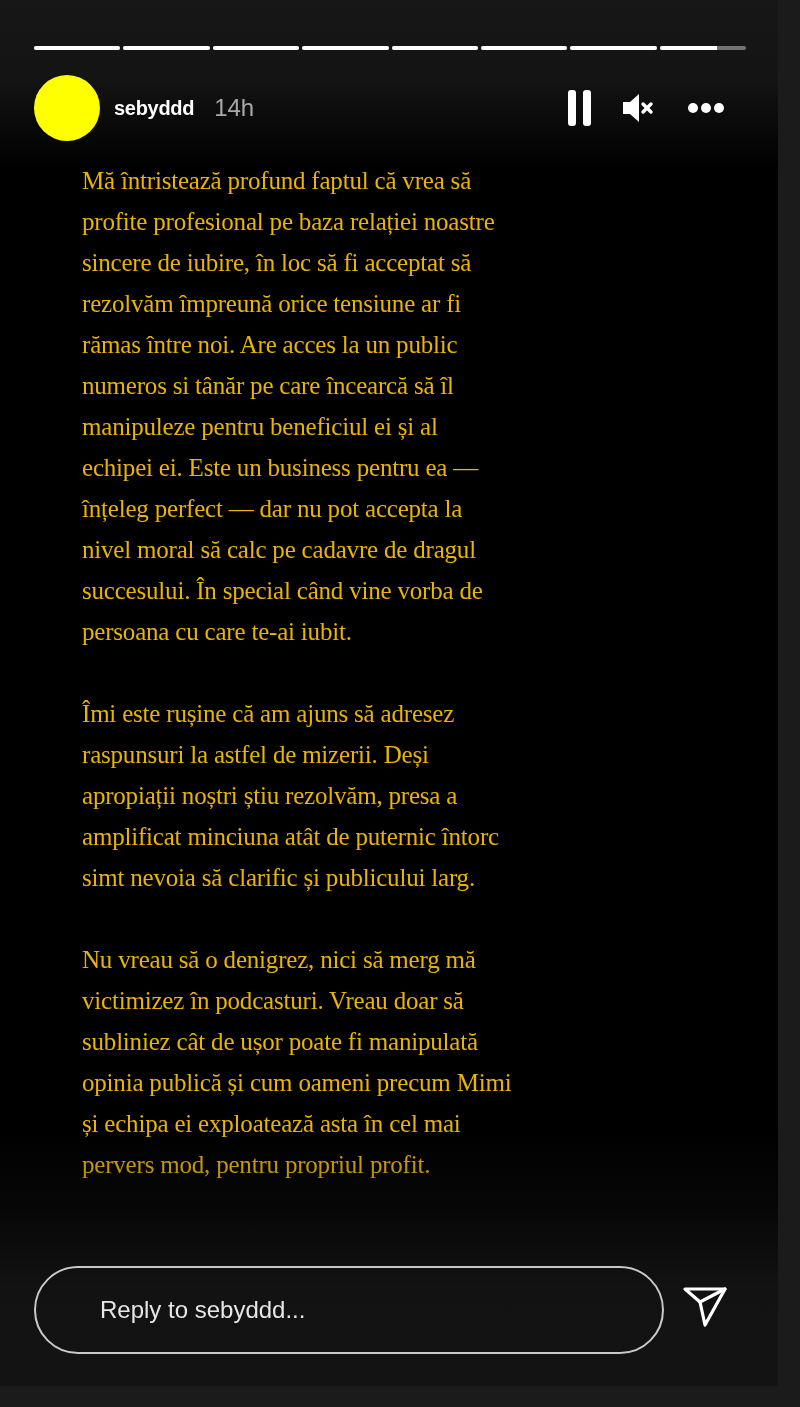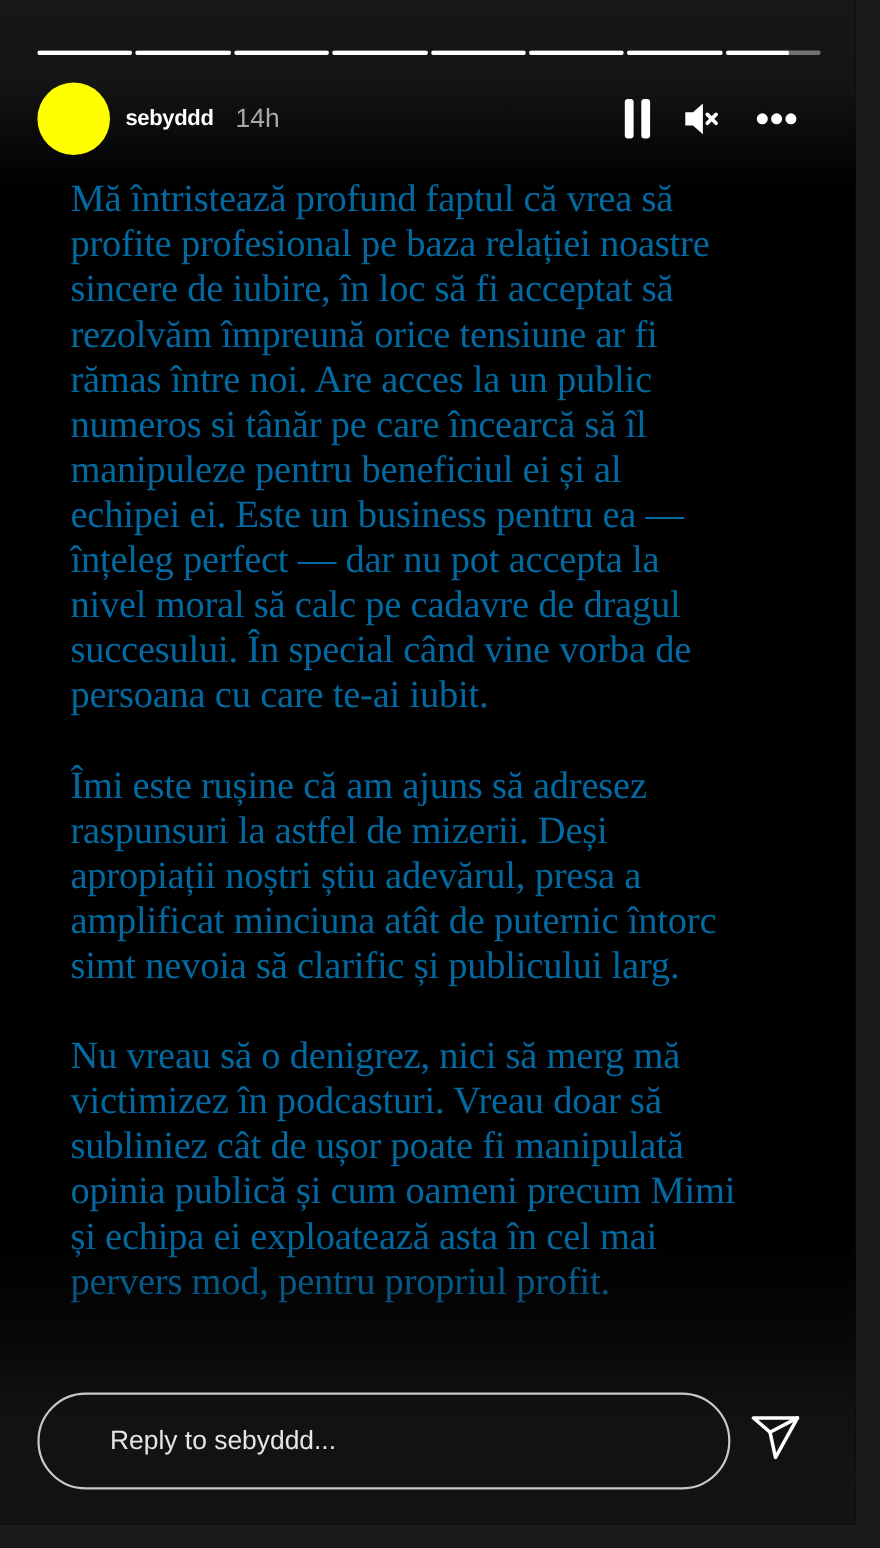--- a/index.html
+++ b/index.html
@@ -101,27 +101,27 @@
     justify-content: center;
     cursor: pointer;
   }
   .pause-icon { width: 28px; height: 40px; margin-right: 26px; }
   .mute-icon { width: 36px; height: 36px; margin-right: 30px; }
   .more-icon { width: 40px; height: 36px; margin-right: 20px; }
 
   
   .text {
     position: absolute;
-    left: 64px;
+    left: 82px;
     top: 160px;
     width: 690px;
     font-family: "Liberation Serif", serif;
-    font-size: 35px;
+    font-size: 25px;
     line-height: 41px;
-    color: #0369a1;
+    color: #eab308;
     letter-spacing: -0.2px;
   }
   .line {
     white-space: nowrap;
     height: 41px;
   }
   .blank { height: 41px; }
 
   
   .reply {
@@ -233,21 +233,21 @@
       <div class="line">echipei ei. Este un business pentru ea —</div>
       <div class="line">înțeleg perfect — dar nu pot accepta la</div>
       <div class="line">nivel moral să calc pe cadavre de dragul</div>
       <div class="line">succesului. În special când vine vorba de</div>
       <div class="line">persoana cu care te-ai iubit.</div>
     </div>
     <div class="blank"></div>
     <div>
       <div class="line">Îmi este rușine că am ajuns să adresez</div>
       <div class="line">raspunsuri la astfel de mizerii. Deși</div>
-      <div class="line">apropiații noștri știu adevărul, presa a</div>
+      <div class="line">apropiații noștri știu rezolvăm, presa a</div>
       <div class="line">amplificat minciuna atât de puternic întorc</div>
       <div class="line">simt nevoia să clarific și publicului larg.</div>
     </div>
     <div class="blank"></div>
     <div>
       <div class="line">Nu vreau să o denigrez, nici să merg mă</div>
       <div class="line">victimizez în podcasturi. Vreau doar să</div>
       <div class="line">subliniez cât de ușor poate fi manipulată</div>
       <div class="line">opinia publică și cum oameni precum Mimi</div>
       <div class="line">și echipa ei exploatează asta în cel mai</div>

